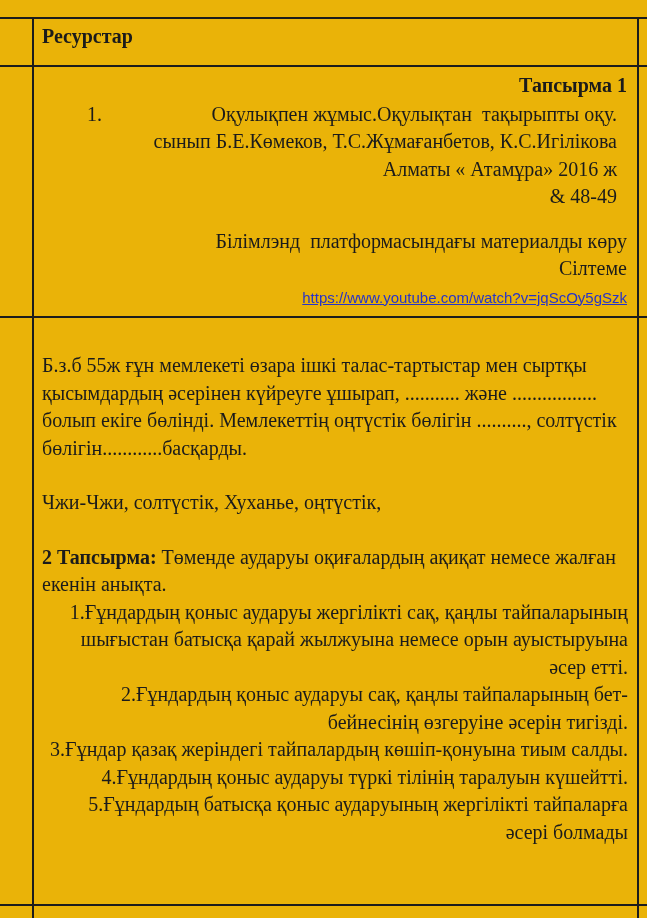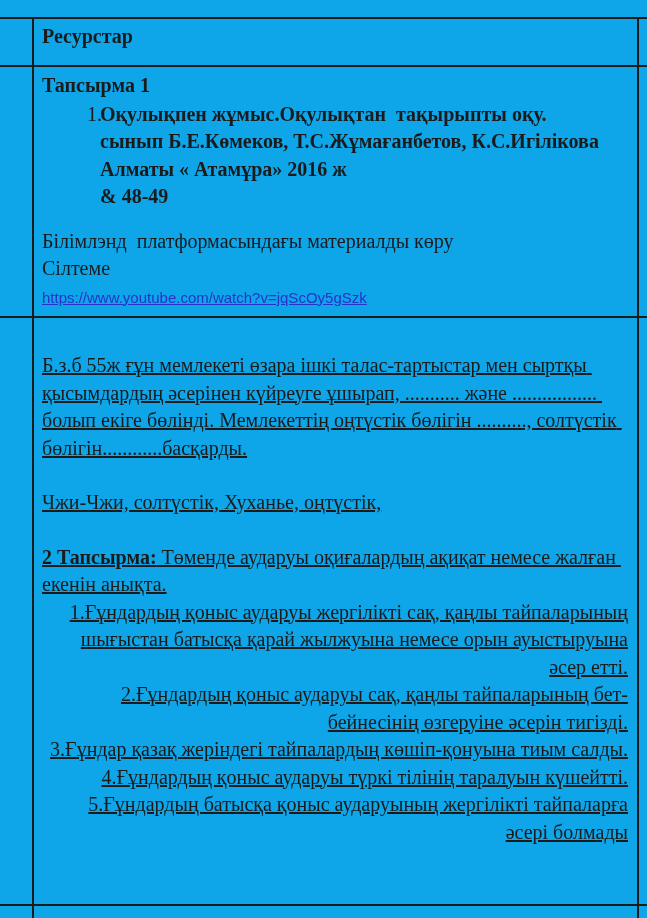--- a/index.html
+++ b/index.html
@@ -1,53 +1,53 @@
 <!DOCTYPE html>
 <html><head>
 <meta charset="utf-8">
 <style>
   html,body{margin:0;padding:0;background:#ffffff;}
   .page{
     position:relative;
     width:647px;height:918px;
-    background:#0ea5e9;
+    background:#eab308;
     overflow:hidden;
     font-family:"Liberation Serif", serif;
     color:#1b1b1b;
     font-size:20px;
     line-height:27.5px;
   }
   .hline{position:absolute;left:0;width:647px;height:2px;background:#1c1c1c;}
   .vline{position:absolute;top:17px;width:2px;height:901px;background:#1c1c1c;}
   .cell{position:absolute;left:34px;width:603px;box-sizing:border-box;}
   .bold{font-weight:bold;}
   .prewrap{white-space:pre-wrap;}
 
   
   .cell-header{top:19px;height:46px;padding:4px 10px 0 8px;}
 
   
-  .cell-resources{top:67px;height:249px;padding:5px 10px 0 8px;}
+  .cell-resources{top:67px;height:249px;padding:5px 10px 0 8px;text-align:right;}
   .list-item{position:relative;margin-top:1px;}
   .list-marker{position:absolute;left:45px;top:0;}
-  .list-content{margin-left:58px;font-weight:bold;}
+  .list-content{margin-left:58px;margin-right:10px;}
   .line-flex{display:flex;justify-content:space-between;}
   .platform-block{margin-top:17px;}
   a.doclink{
     font-family:"Liberation Sans", sans-serif;
     font-size:15px;
     color:#2733c9;
     text-decoration:underline;
   }
 
   
   .cell-tasks{top:318px;height:586px;padding:7px 9px 0 8px;}
   .task1-heading{margin-top:14px;margin-left:10px;}
   .t1-marker{margin-right:17px;}
-  .para{margin-top:27px;text-decoration:underline;}
+  .para{margin-top:27px;}
   .tf-item{margin:0;text-align:right;}
 </style>
 </head>
 <body>
 
 <div class="page">
 
   <div class="hline" style="top:17px"></div>
   <div class="hline" style="top:65px"></div>
   <div class="hline" style="top:316px"></div>

